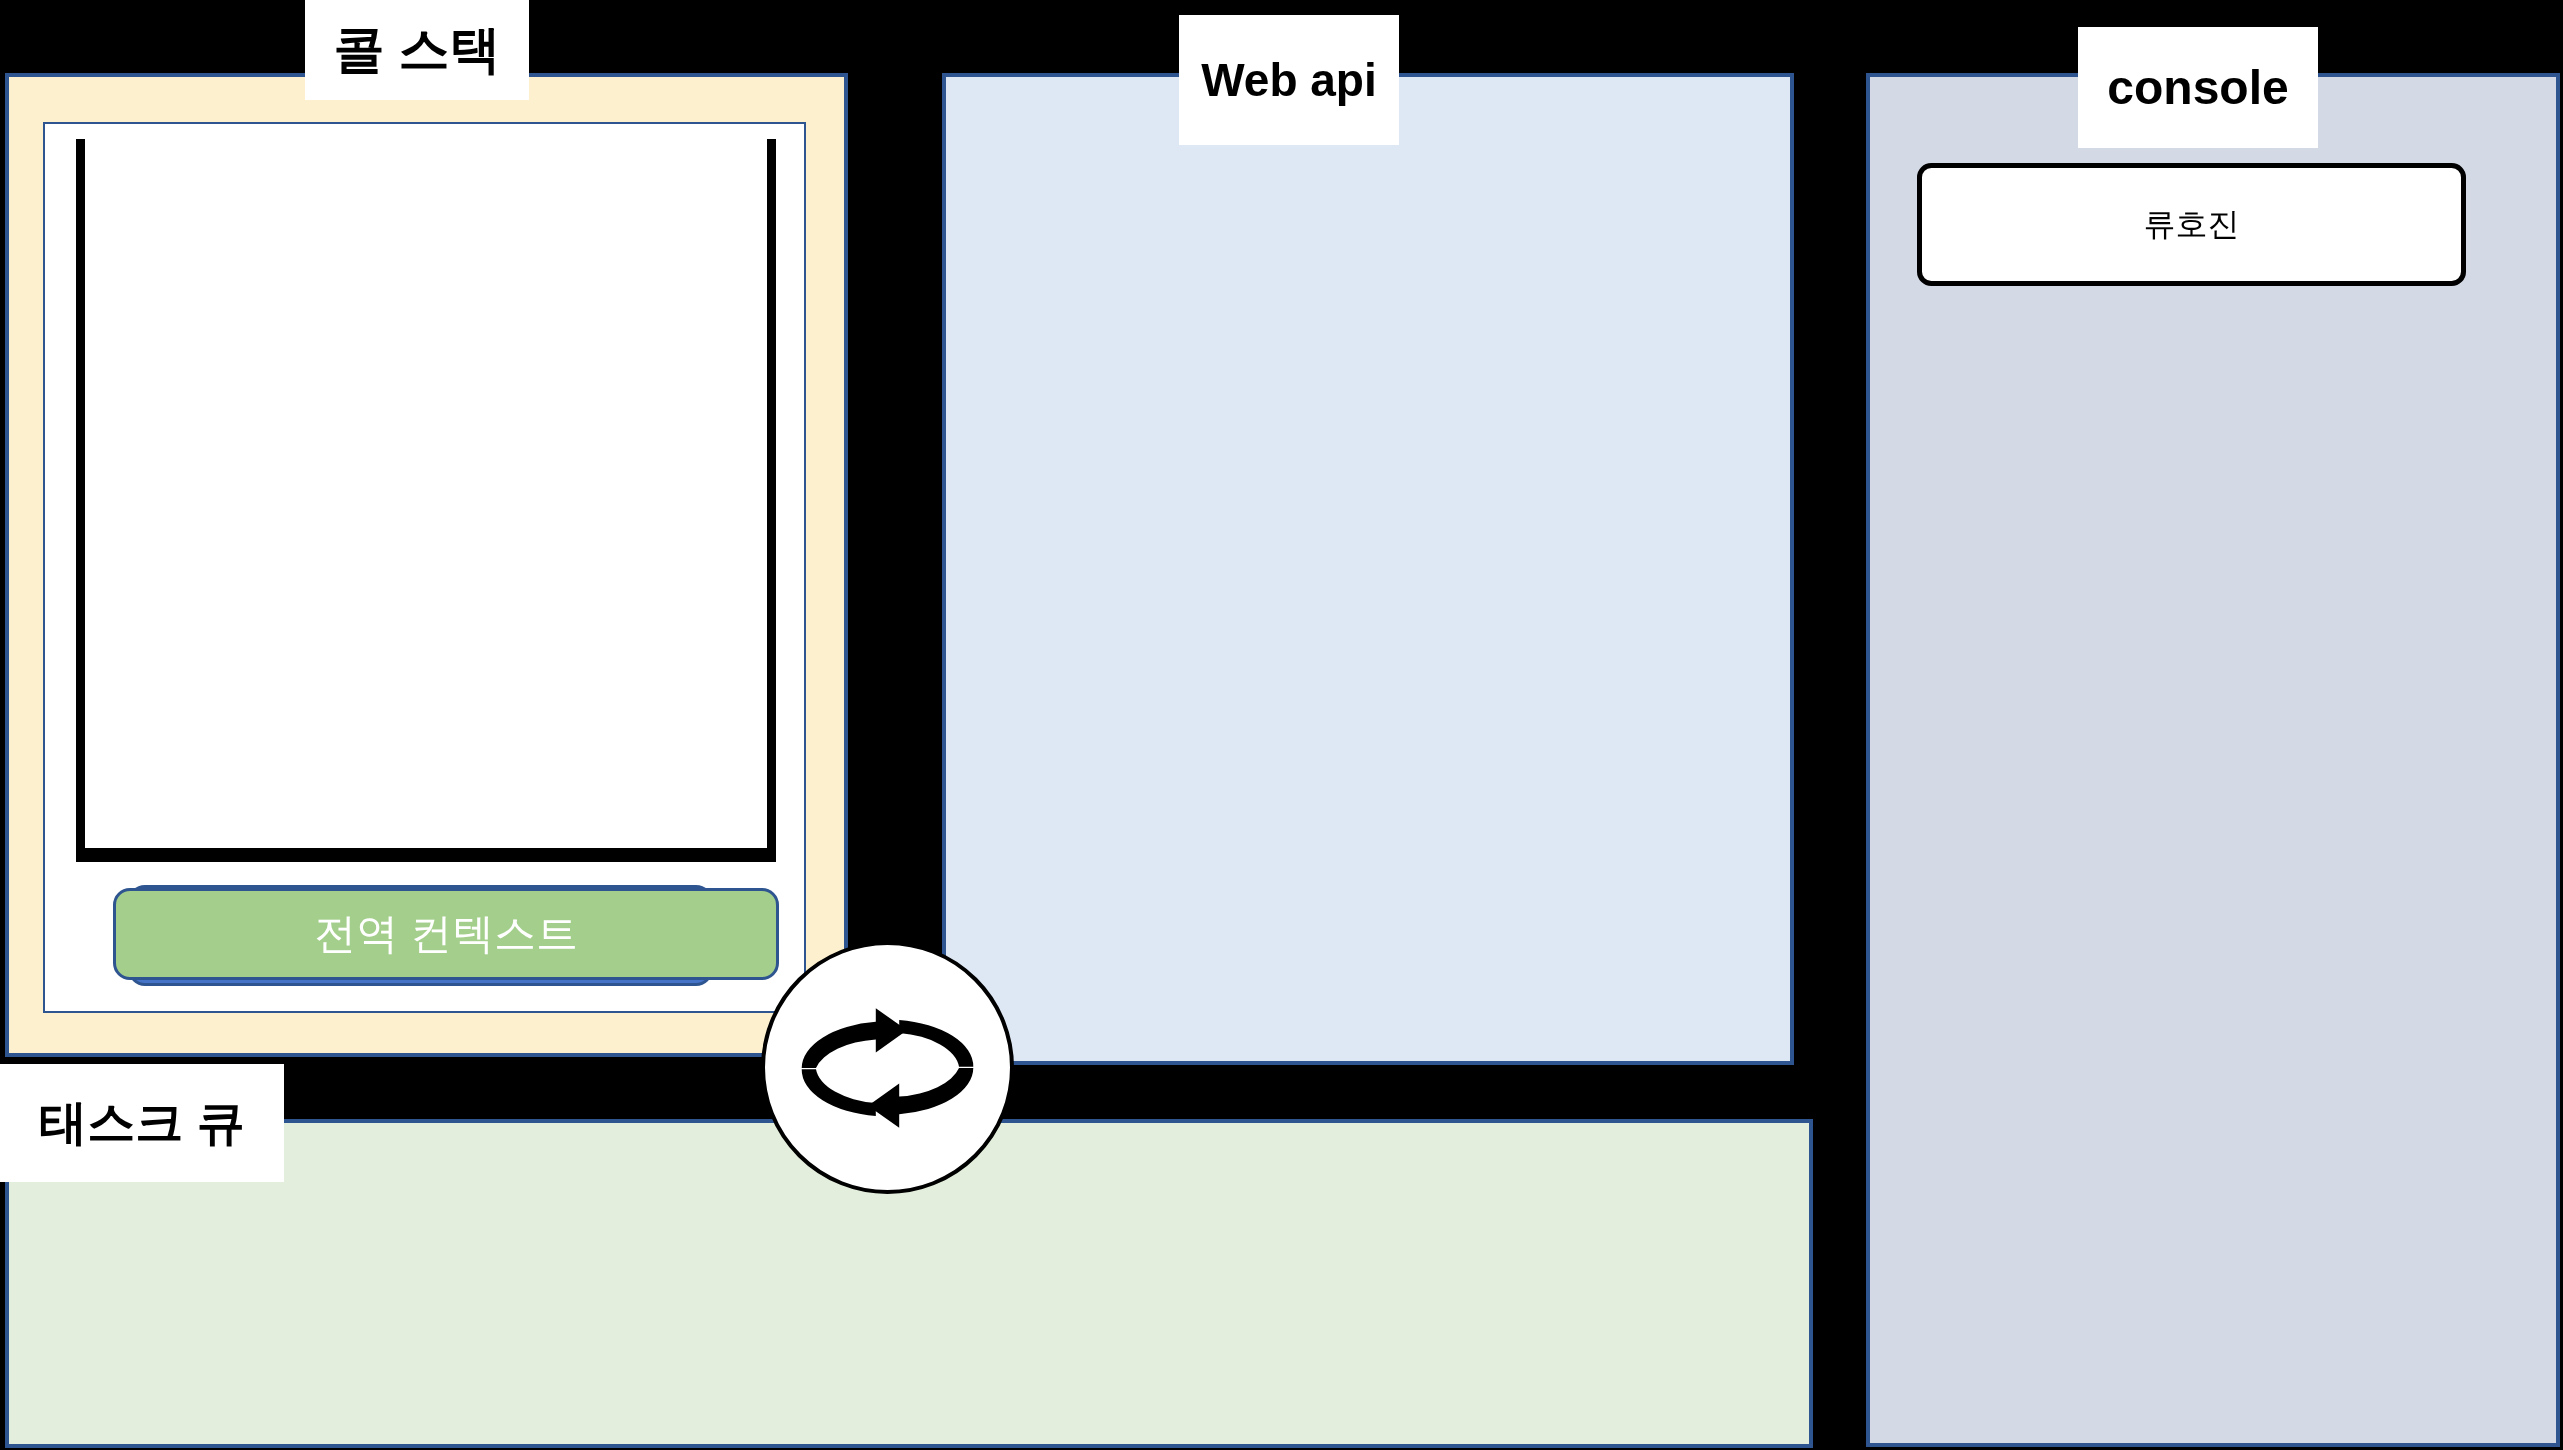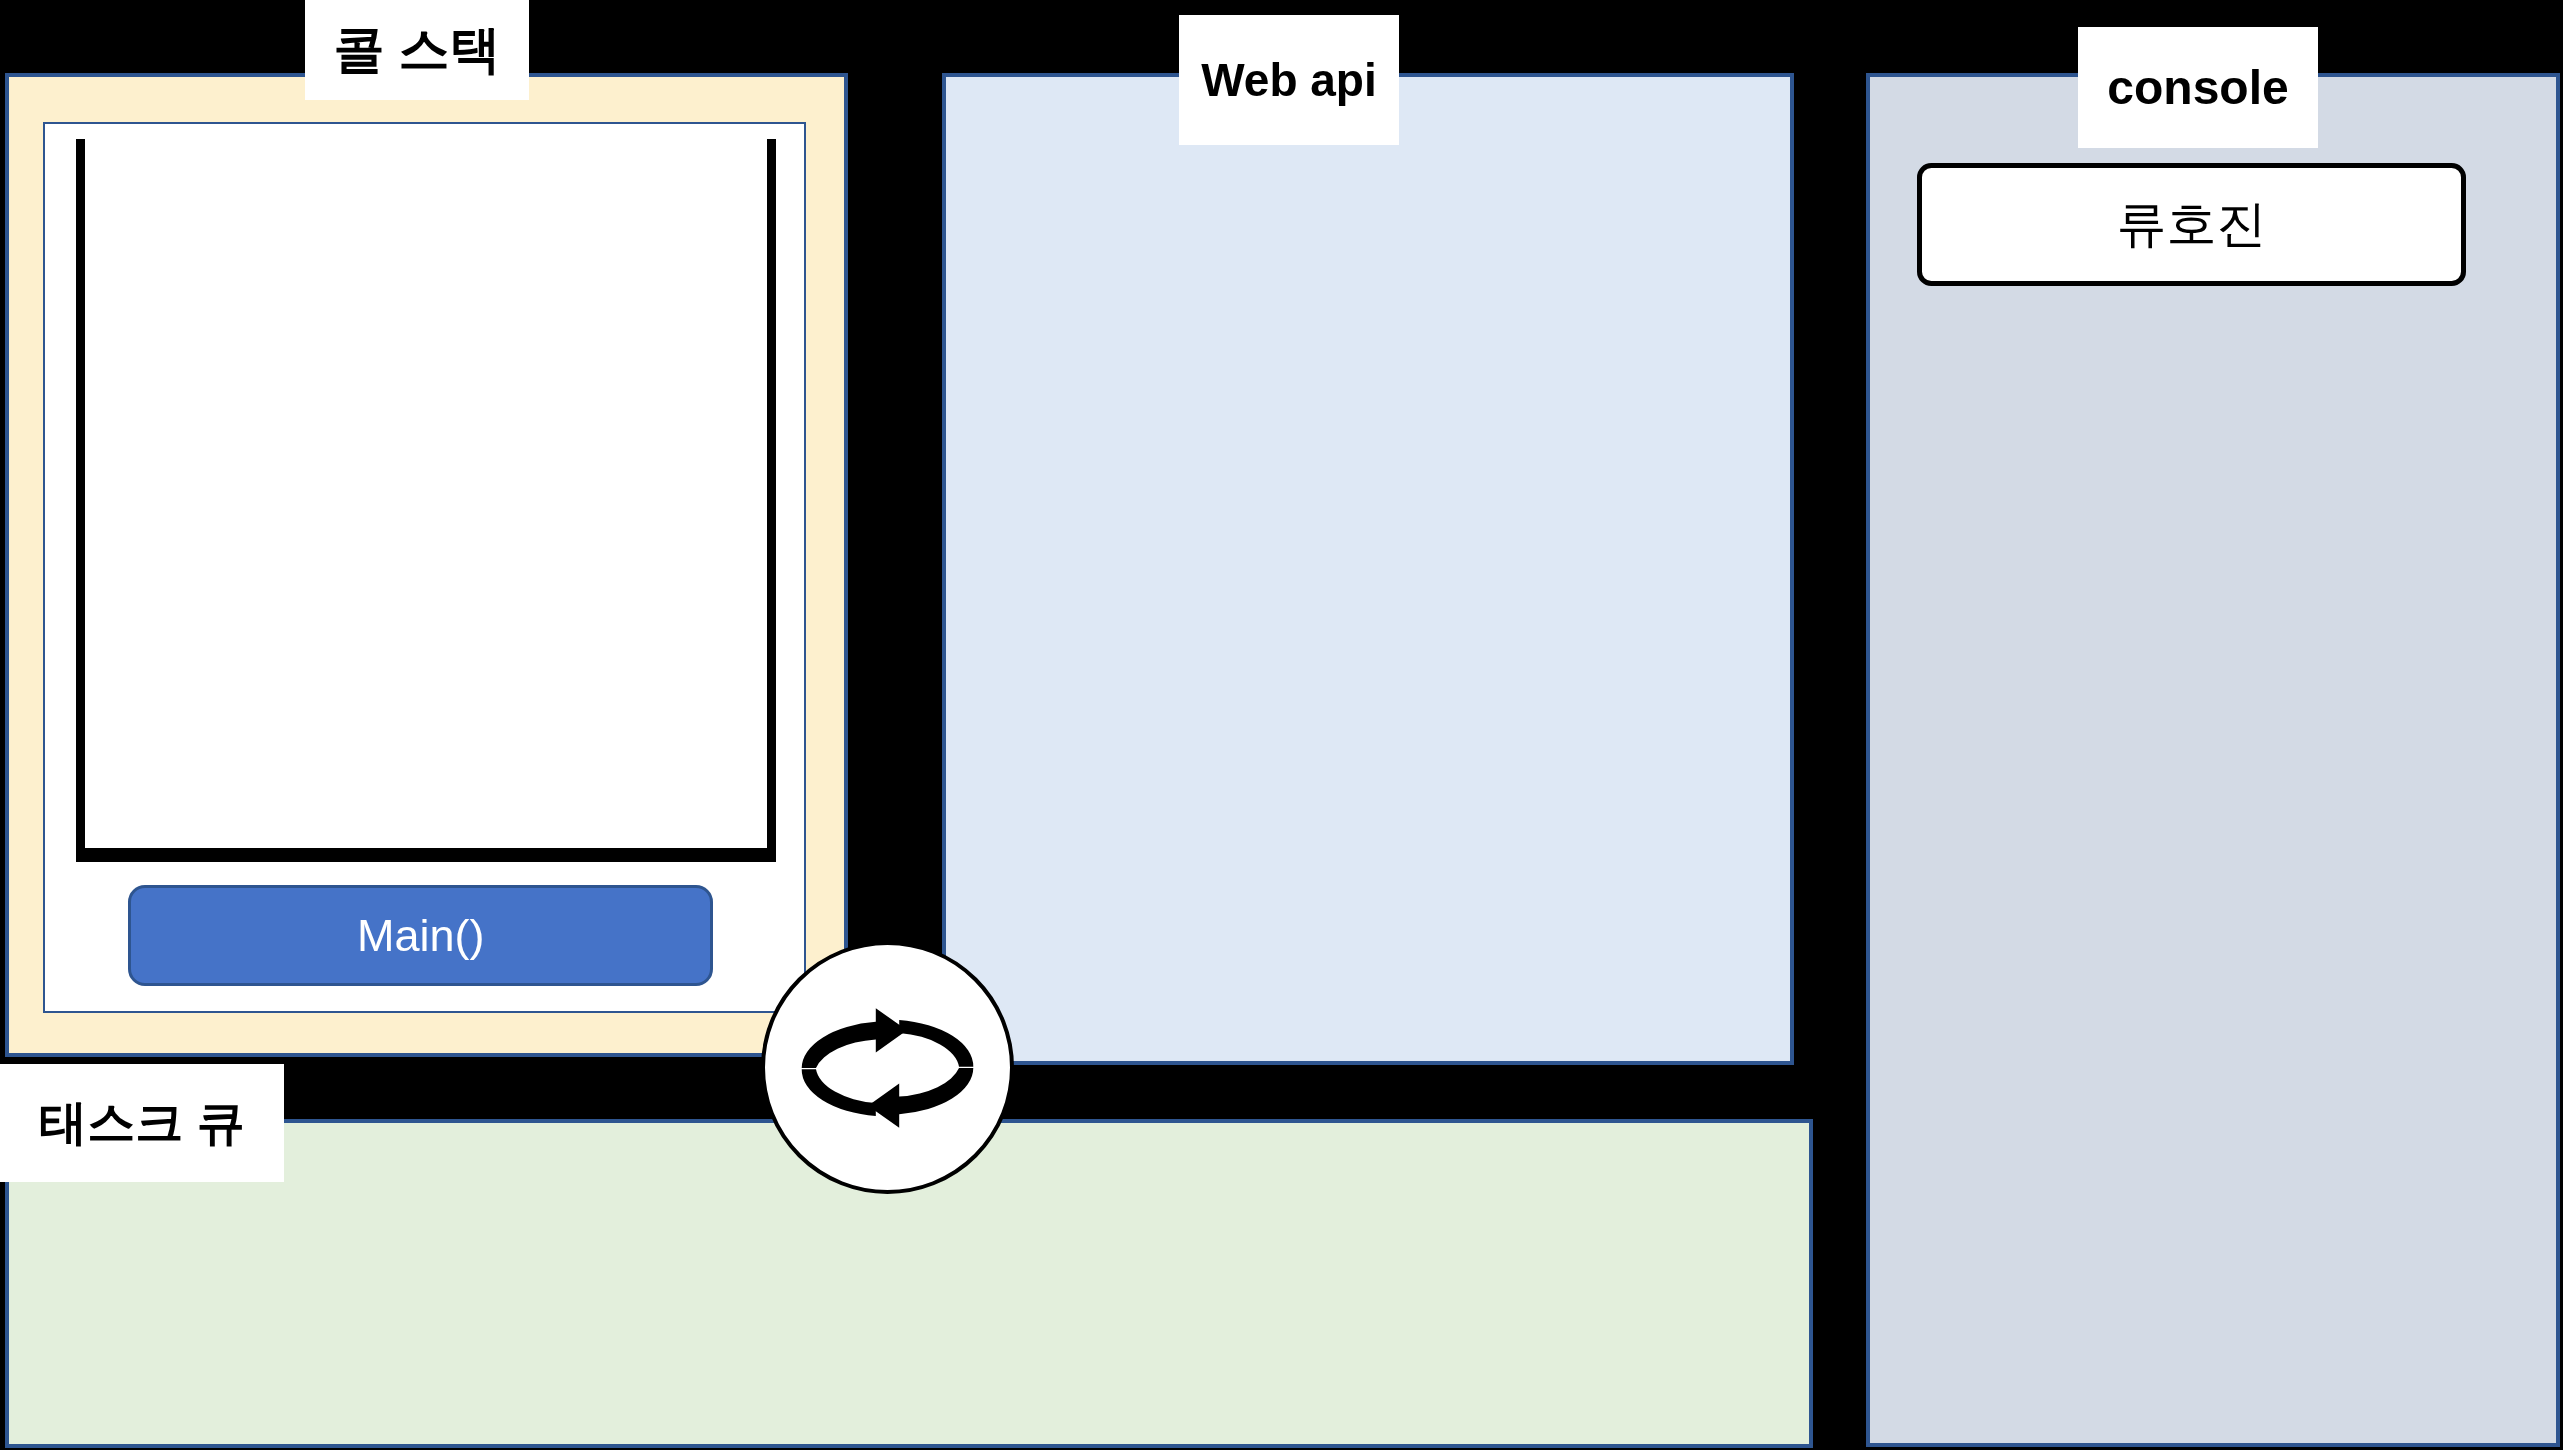--- a/index.html
+++ b/index.html
@@ -114,21 +114,21 @@
     top: 86px;
     width: 549px;
     height: 123px;
     box-sizing: border-box;
     background: #FFFFFF;
     border: 5.8px solid #000000;
     border-radius: 14.3px;
     display: flex;
     align-items: center;
     justify-content: center;
-    font-size: 50px;
+    font-size: 32px;
     color: #000000;
   }
 
   
   .tag {
     position: absolute;
     background: #FFFFFF;
     color: #000000;
     font-weight: bold;
     display: flex;
@@ -186,20 +186,21 @@
   }
   #event-loop svg { display: block; }
 </style>
 </head>
 <body>
 
 <div class="panel" id="callstack-panel">
   <div id="callstack-inner">
     <div id="stack-bracket"></div>
     <div class="stack-frame" id="main-frame">Main()</div>
+    <div class="stack-frame" id="global-context-frame">전역 컨텍스트</div>
   </div>
 </div>
 
 <div class="panel" id="webapi-panel"></div>
 
 <div class="panel" id="taskqueue-panel"></div>
 
 <div class="panel" id="console-panel">
   <div id="console-message">류호진</div>
 </div>

